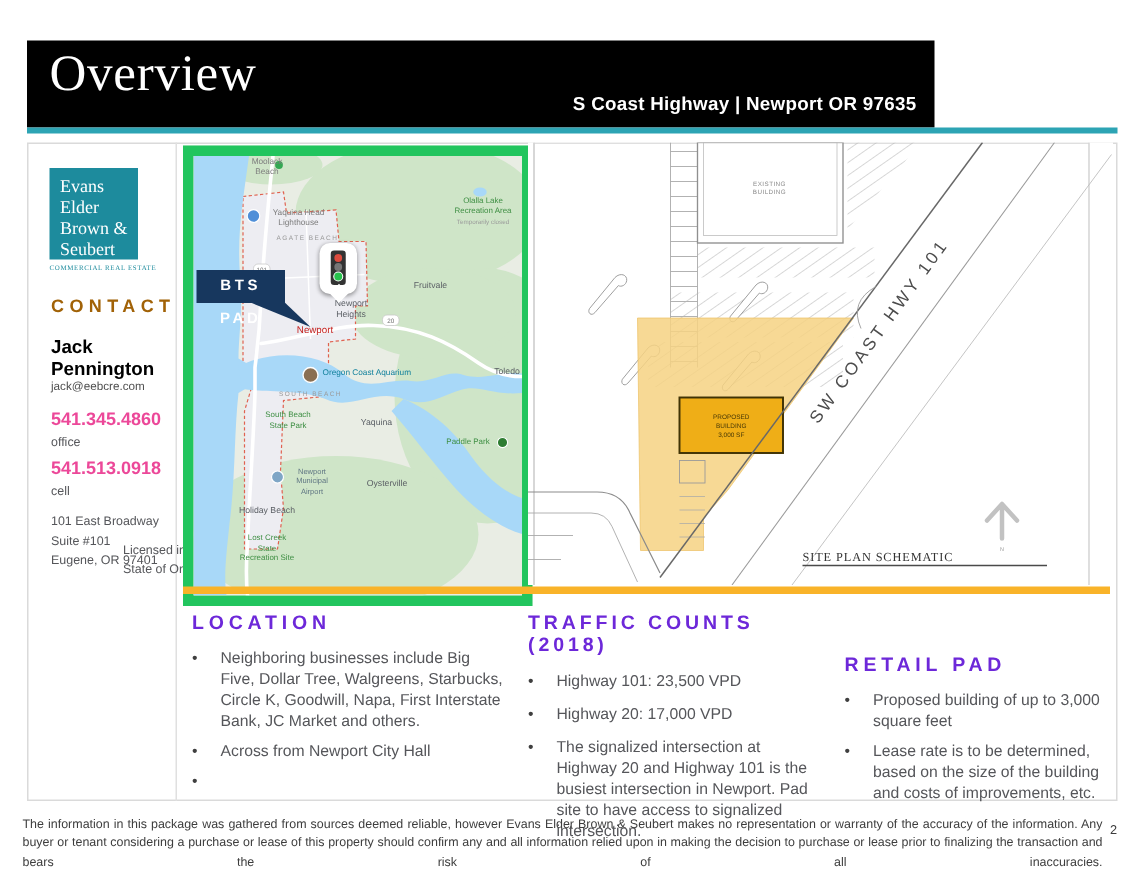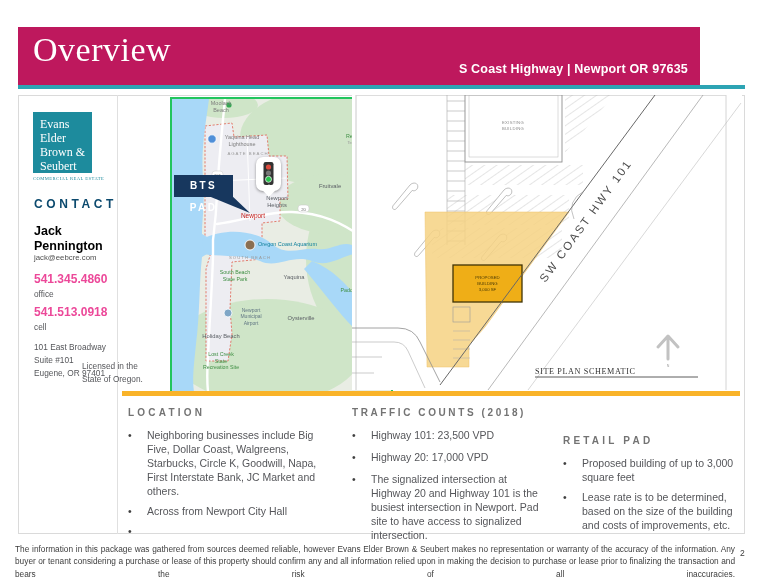--- a/index.html
+++ b/index.html
@@ -2,66 +2,66 @@
 <html><head>
 <meta charset="utf-8">
 <style>
   html,body{margin:0;padding:0;background:#fff;}
   .page{position:relative;width:761px;height:588px;background:#ffffff;overflow:hidden;
         font-family:"Liberation Sans",sans-serif;color:#3f3f3f;}
   .abs{position:absolute;}
   .pre{white-space:pre-line;}
 
   
-  .hdr{position:absolute;left:18px;top:27px;width:682px;height:58px;background:#be185d;}
+  .hdr{position:absolute;left:18px;top:27px;width:605px;height:58px;background:#000000;}
   .hdr-title{position:absolute;left:15px;top:4px;color:#fff;font-family:"Liberation Serif",serif;
              font-size:34px;font-weight:400;letter-spacing:.5px;}
   .hdr-sub{position:absolute;right:12px;bottom:9px;color:#fff;font-size:12.5px;font-weight:700;letter-spacing:.2px;}
   .teal-strip{position:absolute;left:18px;top:85px;width:727px;height:4px;background:#2da4b4;}
 
   
   .frame{position:absolute;left:18px;top:95px;width:727px;height:439px;border:1px solid #dadada;box-sizing:border-box;}
   .vdivider{position:absolute;left:117px;top:95px;width:1px;height:439px;background:#e0e0e0;}
   .goldbar{position:absolute;left:122px;top:391px;width:618px;height:5px;background:#f9b329;}
 
   
   .logo-box{position:absolute;left:33px;top:112px;width:59px;height:61px;background:#1d8b9d;
             color:#fff;font-family:"Liberation Serif",serif;font-size:12px;line-height:1.17;
             padding:5px 0 0 7px;box-sizing:border-box;}
   .logo-tag{position:absolute;left:33px;top:176px;width:75px;font-size:4.6px;letter-spacing:.45px;
             color:#1d8b9d;font-family:"Liberation Serif",serif;}
-  .contact-h{position:absolute;left:34px;top:197px;font-size:12px;font-weight:700;letter-spacing:3.6px;color:#0c4a6e;}
+  .contact-h{position:absolute;left:34px;top:197px;font-size:12px;font-weight:700;letter-spacing:3.6px;color:#a16207;}
   .sb-name{position:absolute;left:34px;top:224px;width:66px;font-size:12.5px;font-weight:700;color:#000000;line-height:1.17;}
   .sb-sm{font-size:8.3px;color:#55565a;line-height:1.55;}
   .sb-ph{font-size:12px;font-weight:700;color:#ec4899;}
 
   
-  .map{position:absolute;left:122px;top:97px;width:219px;height:293px;border:2px solid #22c55e;
-       box-sizing:content-box;overflow:hidden;background:#e9ede4;margin-left:48px;}
+  .map{position:absolute;left:122px;top:97px;width:219px;height:293px;border:7px solid #22c55e;
+       box-sizing:content-box;overflow:hidden;background:#e9ede4;}
   .maplabel{position:absolute;text-align:center;line-height:1.25;white-space:pre-line;pointer-events:none;}
   .m-gray{color:#7d7d7d;font-size:5.5px;}
   .m-cap{color:#9a9a9a;font-size:4.3px;letter-spacing:1px;}
   .m-dark{color:#5c6066;font-size:5.8px;}
   .m-green{color:#3f8f44;font-size:5.3px;}
   .m-sub{color:#9a9a9a;font-size:4.2px;}
   .m-red{color:#c5221f;font-size:6.5px;}
   .m-poi{color:#12819c;font-size:5.5px;}
   .m-air{color:#607683;font-size:5px;}
   .bts{position:absolute;left:2px;top:76px;width:59px;height:22px;background:#17375e;color:#fff;
        font-size:10px;font-weight:700;letter-spacing:2.4px;text-align:center;line-height:22px;}
   .marker{position:absolute;left:84px;top:58px;width:25px;height:34px;background:#fff;border-radius:7px;
           box-shadow:0 1px 3px rgba(0,0,0,.4);}
   .marker::after{content:"";position:absolute;left:50%;bottom:-4px;width:9px;height:9px;background:#fff;
           transform:translateX(-50%) rotate(45deg);}
 
   
   .plan{position:absolute;left:352px;top:95px;width:390px;height:295px;background:#fff;}
 
   
-  .sec-h{font-size:10px;font-weight:700;letter-spacing:3.2px;color:#737373;margin:0 0 11px 0;}
+  .sec-h{font-size:13px;font-weight:700;letter-spacing:3.2px;color:#6d28d9;margin:0 0 11px 0;}
   .blist{margin:0;padding:0;list-style:none;}
   .blist li{display:flex;margin-bottom:6px;font-size:10.5px;line-height:1.33;color:#55565a;}
   .blist .dot{width:6px;margin-right:13px;flex:none;color:#3f3f3f;}
   .sec-traffic .blist li{margin-bottom:8px;}
 
   
   .footer{position:absolute;left:15px;top:543px;width:720px;font-size:8.3px;line-height:1.5;color:#3d3d3d;
           text-align:justify;text-align-last:justify;}
   .pagenum{position:absolute;left:740px;top:548px;font-size:8.5px;color:#3d3d3d;}
 </style>
@@ -259,21 +259,21 @@
     </svg>
   </div>
 
   <div class="goldbar"></div>
 
   <div class="abs" style="left:128px;top:407px;width:208px;">
     <div class="sec-h">LOCATION</div>
     <ul class="blist">
       <li>
           <span class="dot">•</span>
-          <span>Neighboring businesses include Big Five, Dollar Coast, Walgreens, Starbucks, Circle K, Goodwill, Napa, First Interstate Bank, JC Market and others.</span>
+          <span>Neighboring businesses include Big Five, Dollar Tree, Walgreens, Starbucks, Circle K, Goodwill, Napa, First Interstate Bank, JC Market and others.</span>
         </li>
       <li>
           <span class="dot">•</span>
           <span>Across from Newport City Hall</span>
         </li>
       <li>
           <span class="dot">•</span>
         </li>
     </ul>
   </div>

